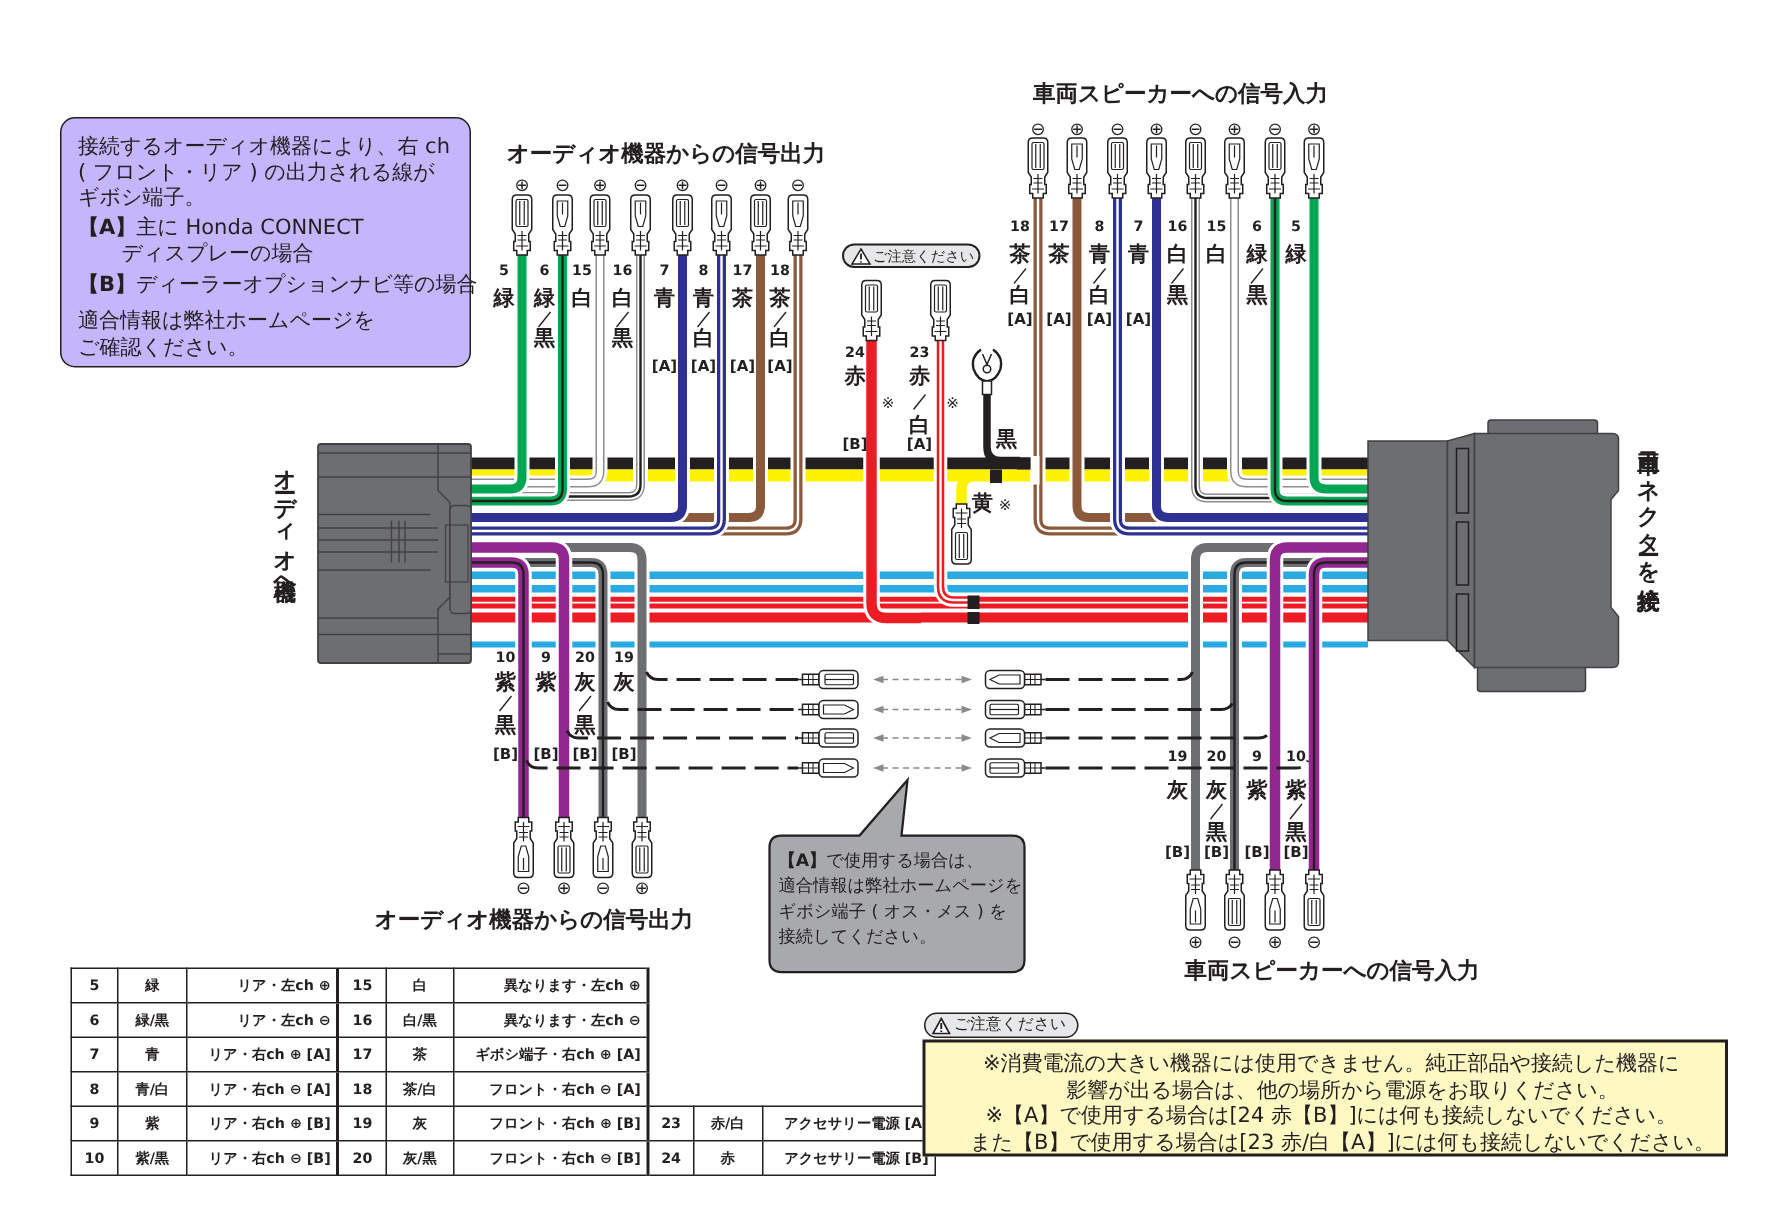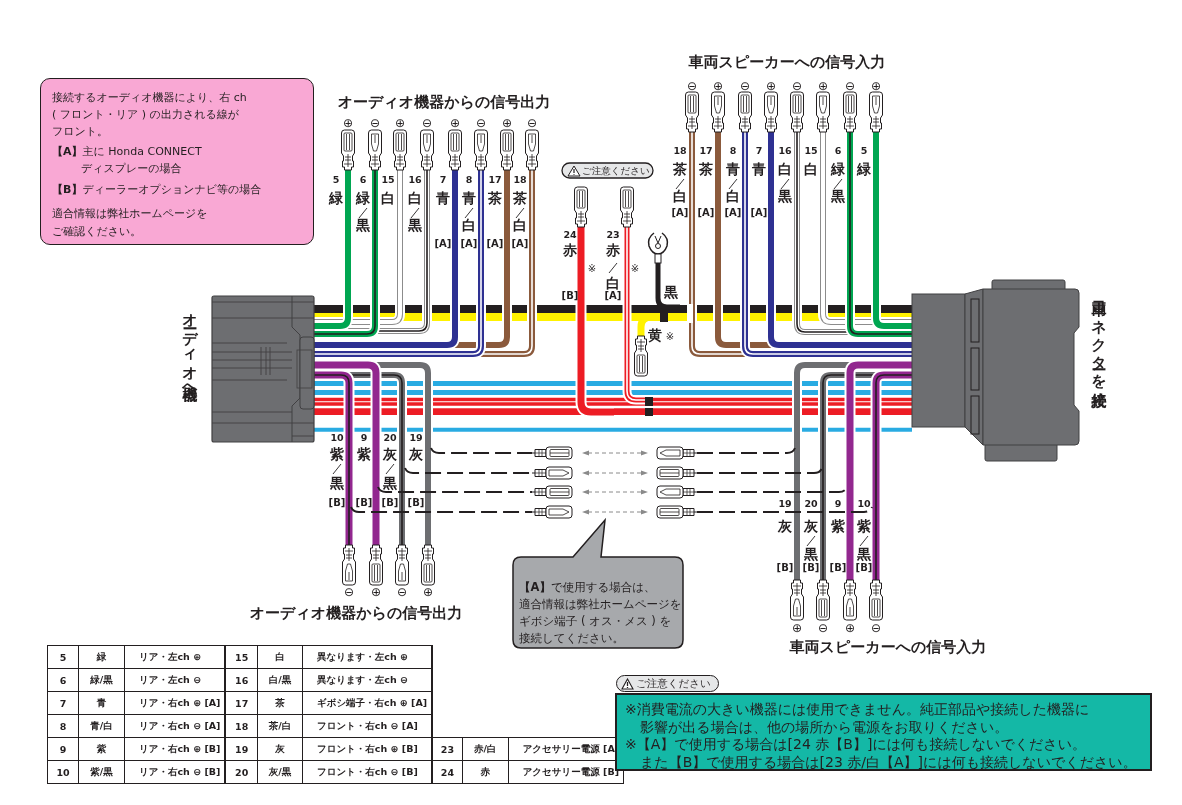--- a/index.html
+++ b/index.html
@@ -9,45 +9,45 @@
   .wnum{font-family:"DejaVu Sans",sans-serif;font-weight:bold;font-size:9.5px;text-anchor:middle;fill:#231f20;}
   .wcol{font-family:"DejaVu Sans",sans-serif;font-weight:bold;font-size:14px;text-anchor:middle;fill:#231f20;}
   .wvar{font-family:"DejaVu Sans",sans-serif;font-weight:bold;font-size:10px;text-anchor:middle;fill:#231f20;}
   .sign{font-family:"DejaVu Sans",sans-serif;font-size:12px;text-anchor:middle;fill:#231f20;}
   .mark{font-family:"DejaVu Sans",sans-serif;font-size:10px;text-anchor:middle;fill:#231f20;}
   .gtitle{font-family:"DejaVu Sans",sans-serif;font-weight:bold;font-size:15px;text-anchor:middle;fill:#231f20;}
   .badge-text{font-family:"DejaVu Sans",sans-serif;font-size:9.5px;fill:#231f20;}
   .slash{stroke:#231f20;stroke-width:0.9;}
 
   .note-box{position:absolute;left:40px;top:78px;width:272px;height:165px;border:1.5px solid #231f20;
-            border-radius:10px;background:#f9a8d4;font-size:11px;}
+            border-radius:10px;background:#c4b5fd;font-size:14px;}
   .note-box .ln{position:absolute;left:11px;white-space:nowrap;line-height:16px;}
   .note-box .ln.indent{left:40px;}
   .note-box b{font-weight:bold;}
 
   .vlabel{position:absolute;writing-mode:vertical-rl;font-weight:bold;font-size:15px;line-height:1;letter-spacing:0.6px;}
   #lbl-audio{left:182px;top:303px;}
   #lbl-vehicle{left:1091px;top:290px;}
 
-  .callout-text{position:absolute;left:519px;top:565px;width:166px;font-size:11.5px;line-height:17px;white-space:nowrap;margin-top:14px;}
+  .callout-text{position:absolute;left:519px;top:565px;width:166px;font-size:11.5px;line-height:17px;white-space:nowrap;}
   .callout-text b{font-weight:bold;}
 
   .caution-badge{position:absolute;left:616px;top:675px;height:15px;padding:0 7px 0 4px;border:1.5px solid #231f20;
                  border-radius:9px;background:#e6e7e8;font-size:10.5px;line-height:15px;white-space:nowrap;display:flex;align-items:center;gap:2px;}
   .caution-box{position:absolute;left:615px;top:693px;width:537px;height:78px;box-sizing:border-box;border:2px solid #231f20;
-               background:#14b8a6;padding:6px 0 0 8px;font-size:14px;line-height:17.5px;}
+               background:#fef9c3;padding:6px 0 0 8px;font-size:14px;line-height:17.5px;text-align:center;}
   .caution-box .ln{white-space:nowrap;}
   .caution-box .ln.indent{padding-left:15px;}
 
   #wire-table{position:absolute;left:47px;top:645px;border-collapse:collapse;table-layout:fixed;
               font-weight:bold;font-size:9.5px;}
   #wire-table td{border:1px solid #231f20;height:22px;padding:0 4px;white-space:nowrap;overflow:hidden;}
   #wire-table td.c-num{text-align:center;}
   #wire-table td.c-color{text-align:center;}
-  #wire-table td.c-function{text-align:left;padding-left:14px;}
+  #wire-table td.c-function{text-align:right;padding-left:14px;}
   #wire-table td.block-end{border-right:2px solid #231f20;}
   #wire-table td.empty{border:none;}
 </style>
 </head>
 <body>
 
 <div id="stage">
 
   <svg id="diagram" width="1182" height="805" viewBox="0 0 1182 805">
     <g id="L-trunk">
@@ -661,21 +661,21 @@
         <g>
           <line x1="588" x2="642" y1="512" y2="512" stroke="#8a8a8a" stroke-width="1" stroke-dasharray="4 3"></line>
           <path d="M582,512 L589,509.5 L589,514.5 Z M648,512 L641,509.5 L641,514.5 Z" fill="#8a8a8a"></path>
         </g>
       </g>
   </svg>
 
   <div class="note-box">
     <div class="ln" style="top:11px">接続するオーディオ機器により、右 ch</div>
     <div class="ln" style="top:28px">( フロント・リア ) の出力される線が</div>
-    <div class="ln" style="top:45px">フロント。</div>
+    <div class="ln" style="top:45px">ギボシ端子。</div>
     <div class="ln" style="top:65px"><b>【A】</b><span>主に Honda CONNECT</span></div>
     <div class="ln indent" style="top:82px">ディスプレーの場合</div>
     <div class="ln" style="top:103px"><b>【B】</b><span>ディーラーオプションナビ等の場合</span></div>
     <div class="ln" style="top:127px">適合情報は弊社ホームページを</div>
     <div class="ln" style="top:145px">ご確認ください。</div>
   </div>
 
   <div id="lbl-audio" class="vlabel">オーディオ機器へ</div>
   <div id="lbl-vehicle" class="vlabel">車両コネクターを接続</div>
 

